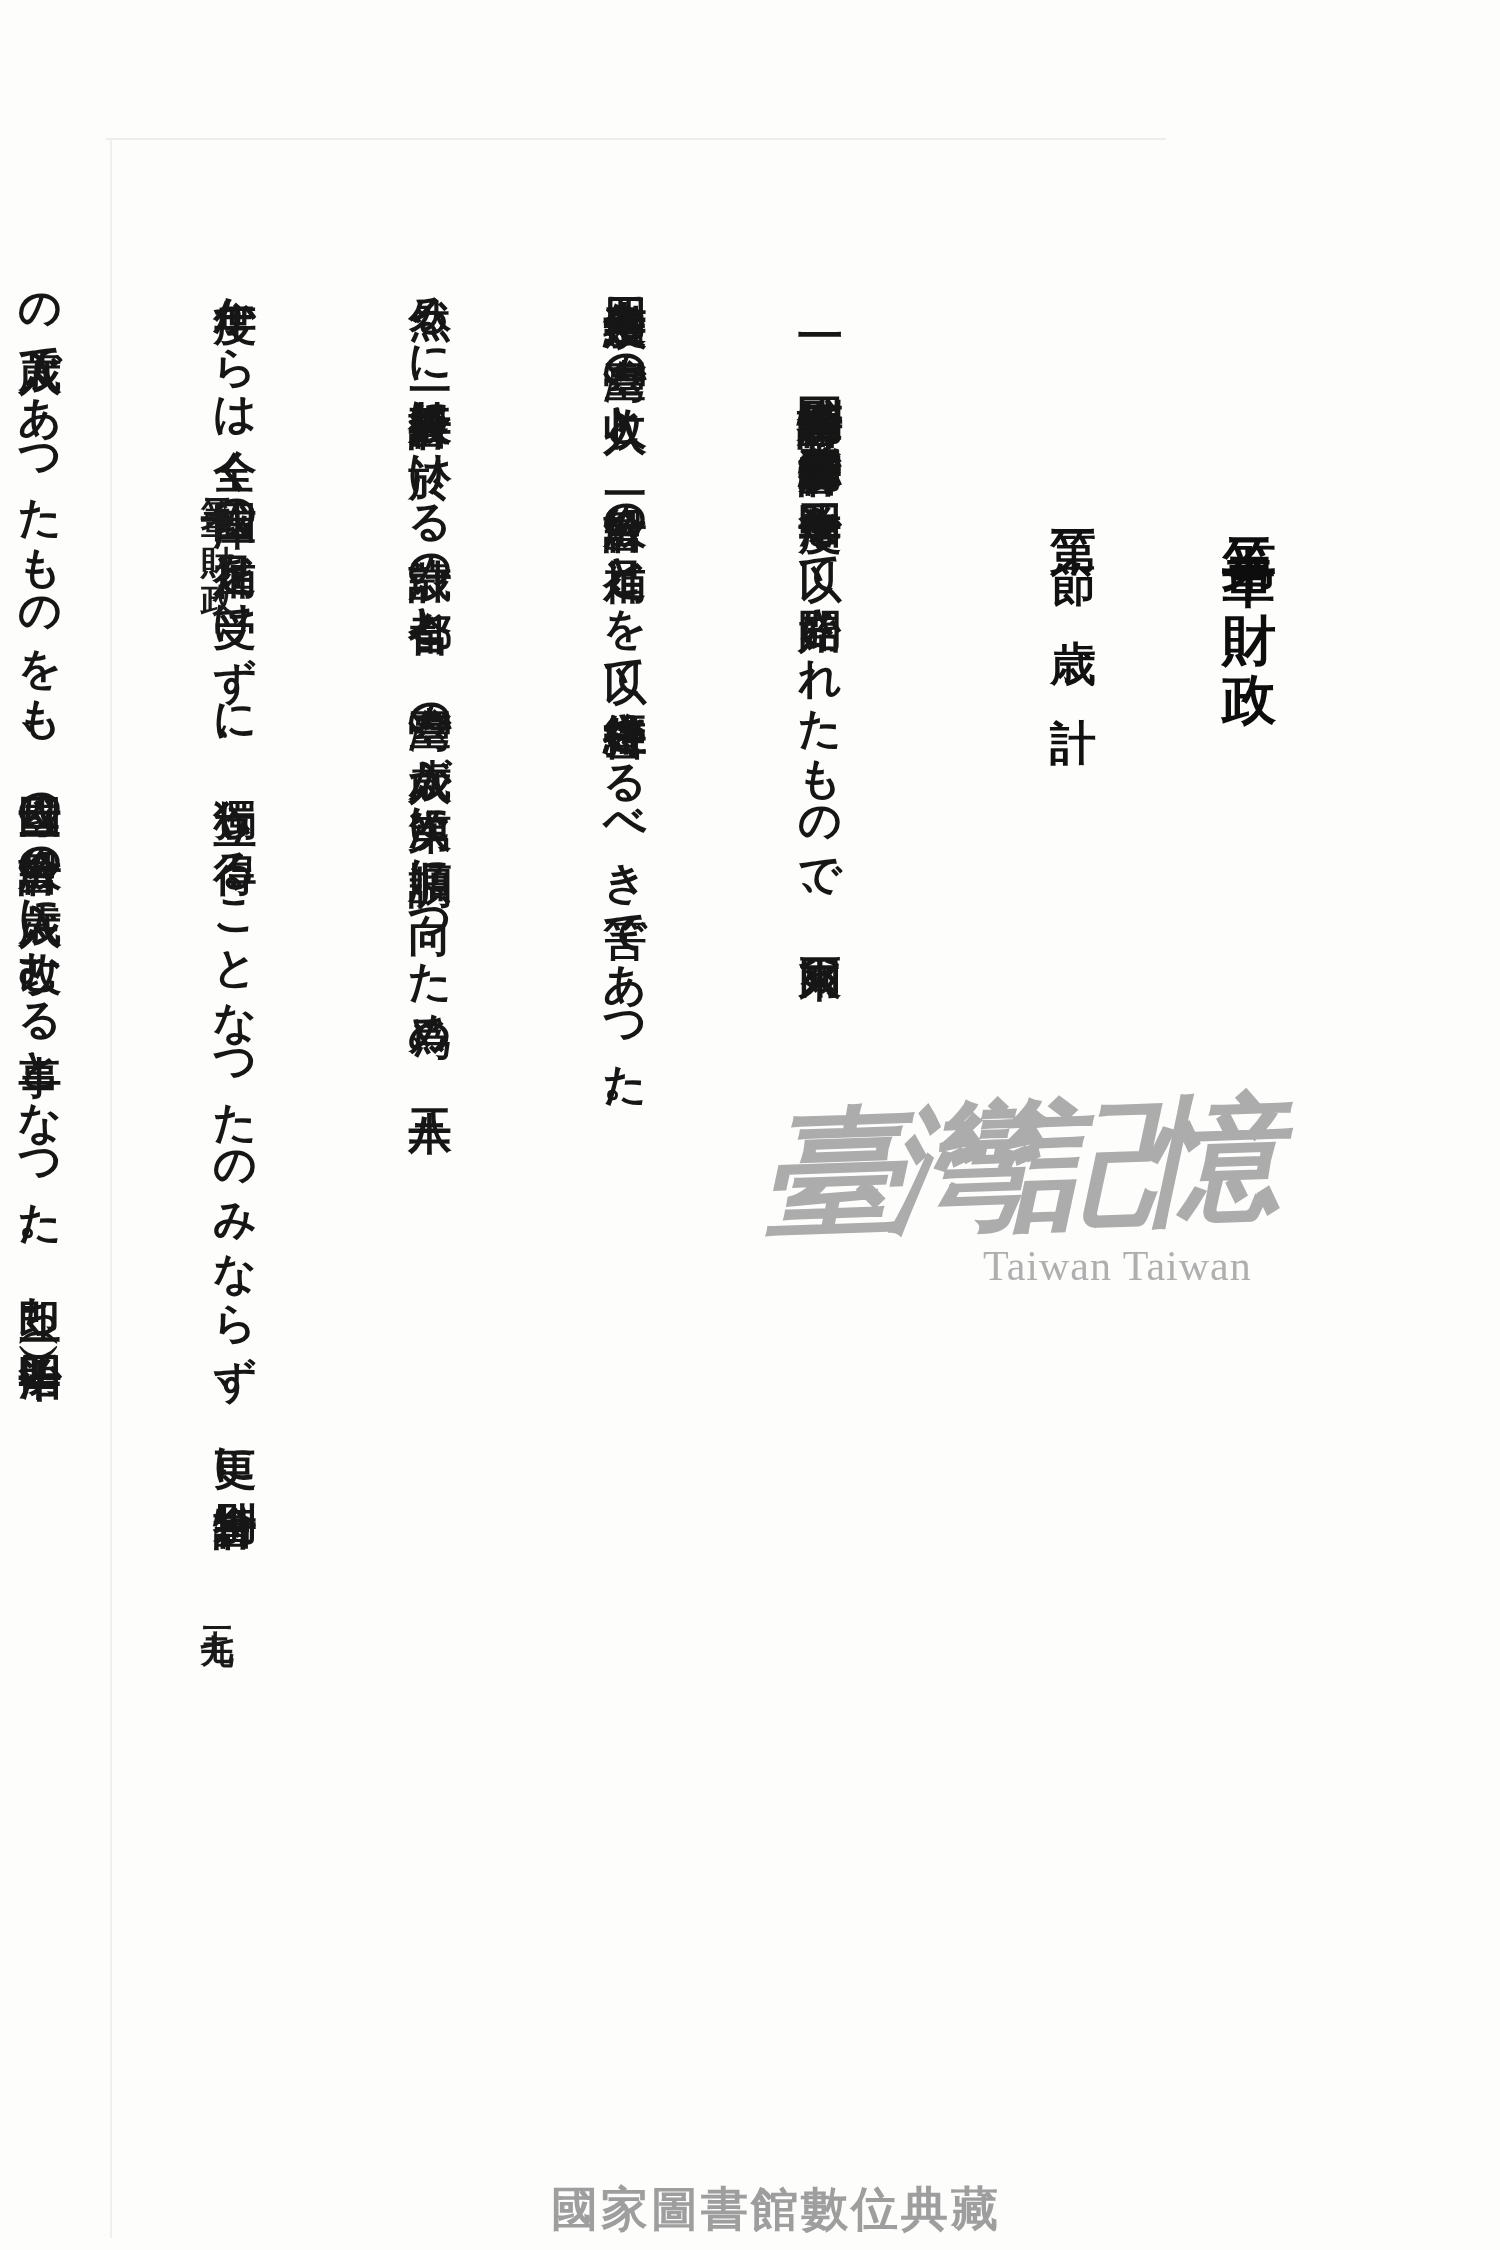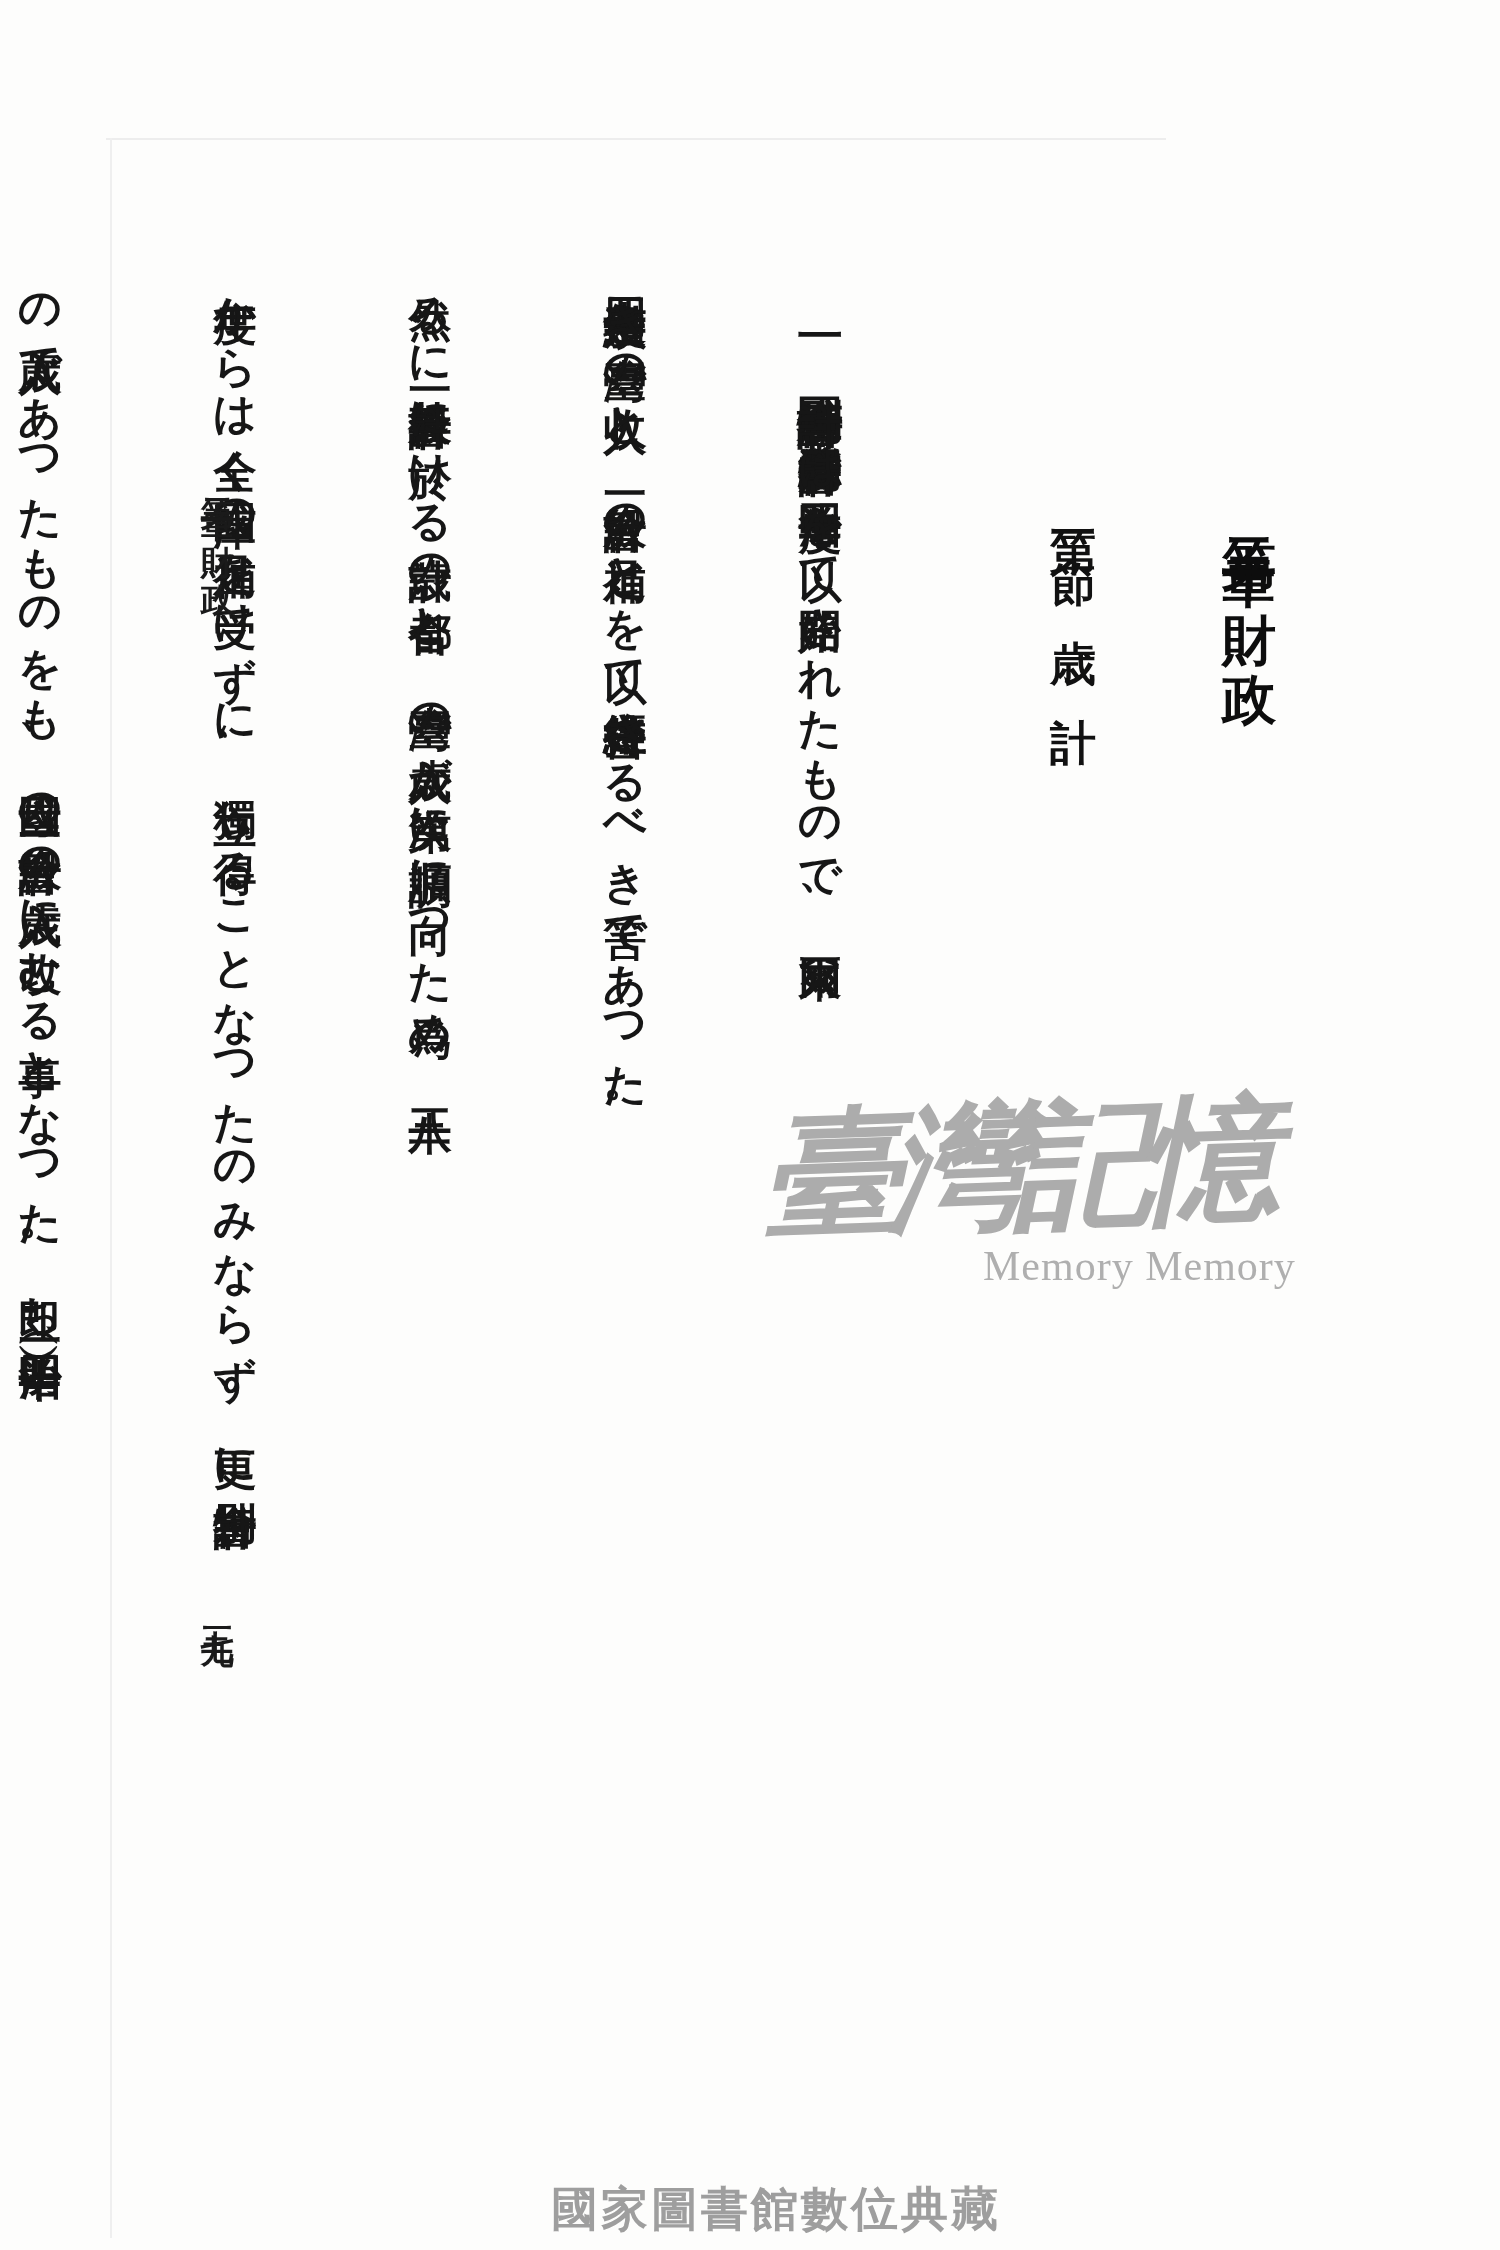--- a/index.html
+++ b/index.html
@@ -103,17 +103,17 @@
     
     
   </div>
 
   <div class="v margin-header">第二十章　財　政</div>
 
   <div class="v page-number">三七九</div>
 
   <div class="wm-callig">臺灣記憶</div>
 
-  <div class="wm-latin">Memory Memory</div>
+  <div class="wm-latin">Taiwan Taiwan</div>
 
   <div class="library-caption">國家圖書館數位典藏</div>
 
 </div>
 
 </body></html>

